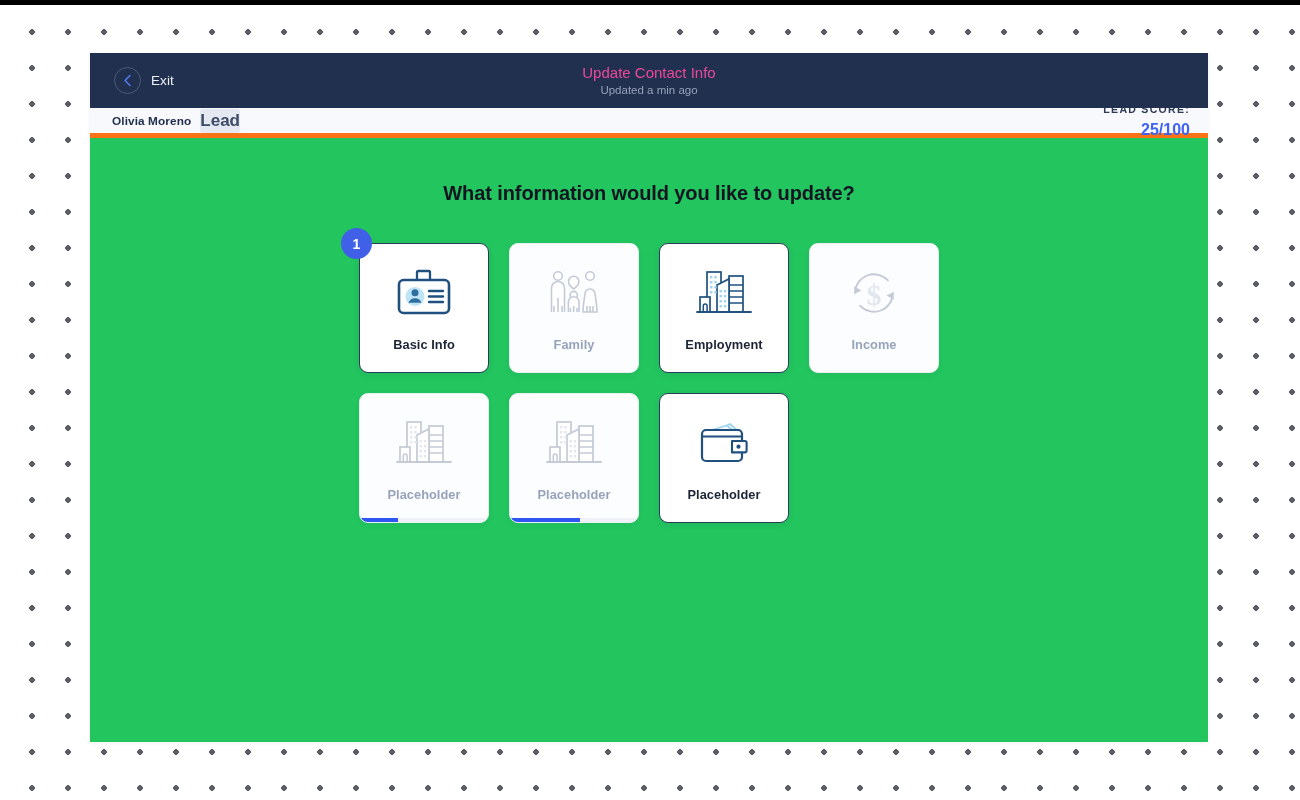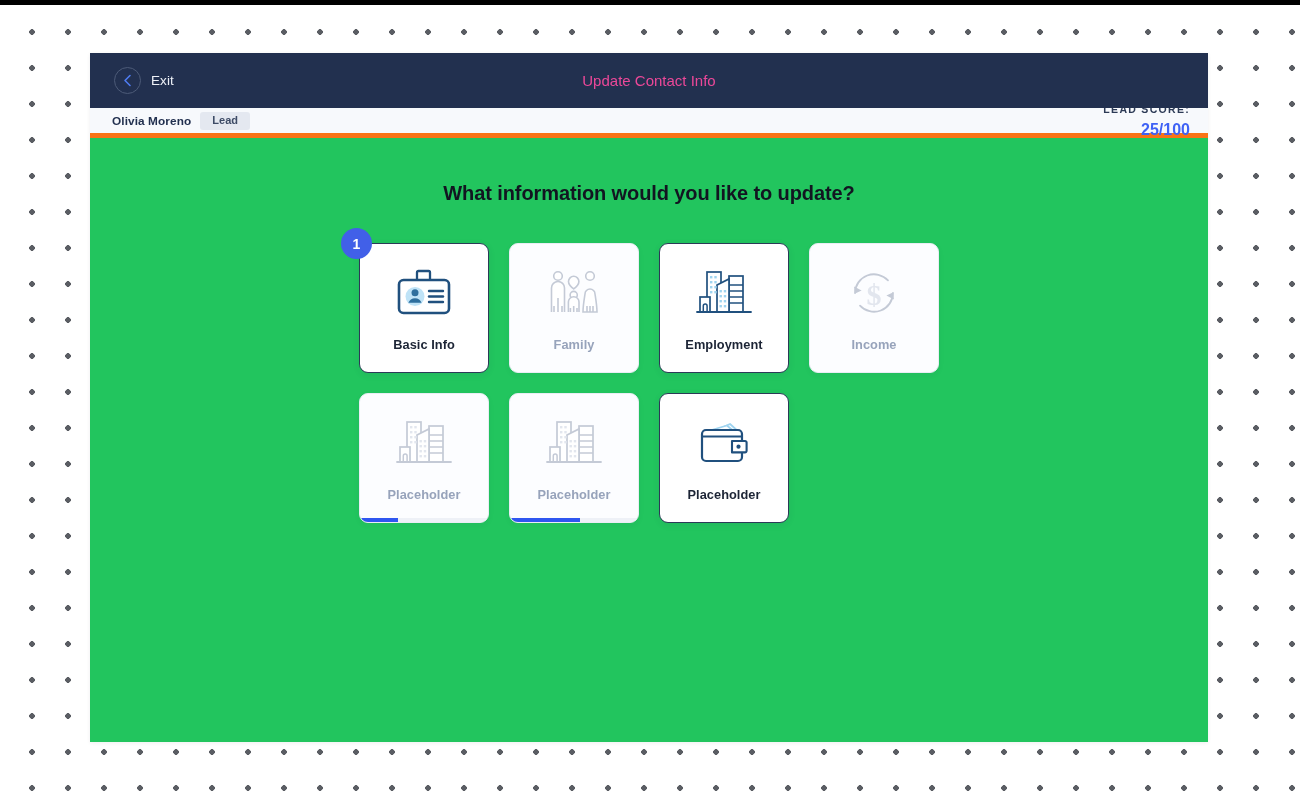--- a/index.html
+++ b/index.html
@@ -123,24 +123,24 @@
     font-size: 11.8px;
     font-weight: 700;
     color: #22304f;
     letter-spacing: 0.1px;
   }
 
   #contact-stage-badge {
     margin-left: 9px;
     background: #e4e8f0;
     color: #3d4b66;
-    font-size: 11px;
+    font-size: 17px;
     font-weight: 600;
     border-radius: 3px;
-    padding: 3px 12px 4px;
+    padding: 3px 0 4px;
     line-height: 1;
   }
 
   #lead-score-wrap {
     margin-left: auto;
     display: flex;
     align-items: flex-end;
     gap: 6px;
     flex-direction: column;
   }
@@ -271,20 +271,21 @@
       <span id="back-circle">
         <svg width="9" height="13" viewBox="0 0 9 13" fill="none">
           <path d="M7 1.5 L2 6.5 L7 11.5" stroke="#4f7cf0" stroke-width="1.6" stroke-linecap="round" stroke-linejoin="round"></path>
         </svg>
       </span>
       <span id="exit-label">Exit</span>
     </button>
 
     <div id="header-title-block">
       <div id="header-title">Update Contact Info</div>
+      <div id="header-subtitle">Updated a min ago</div>
     </div>
   </div>
 
   <div id="sub-header">
     <span id="contact-name">Olivia Moreno</span>
     <span id="contact-stage-badge">Lead</span>
 
     <div id="lead-score-wrap">
       <span id="lead-score-label">LEAD SCORE:</span>
       <span id="lead-score-value">25/100</span>

